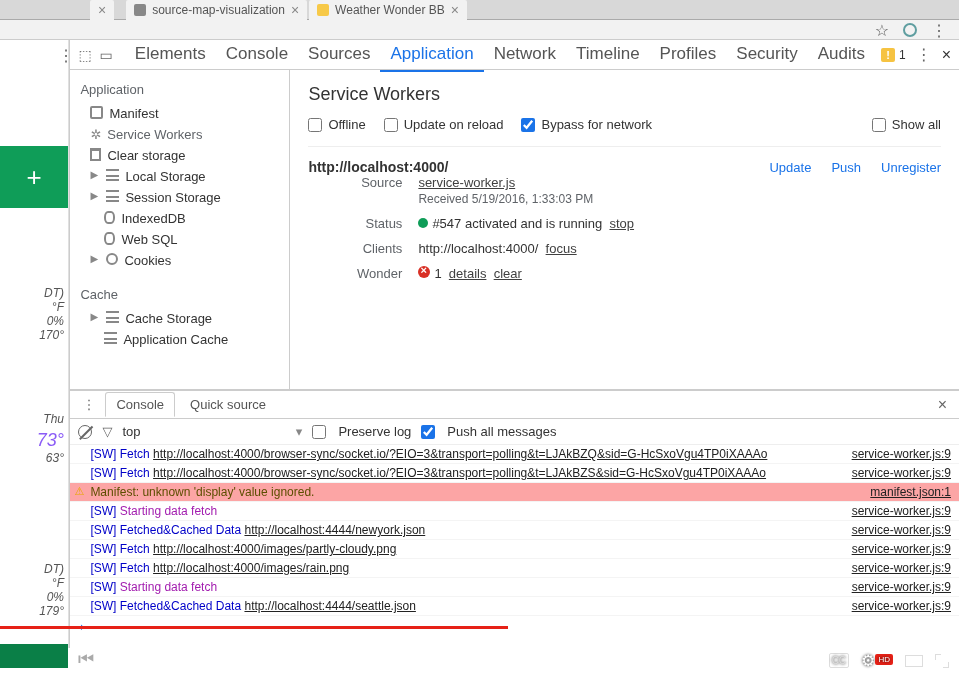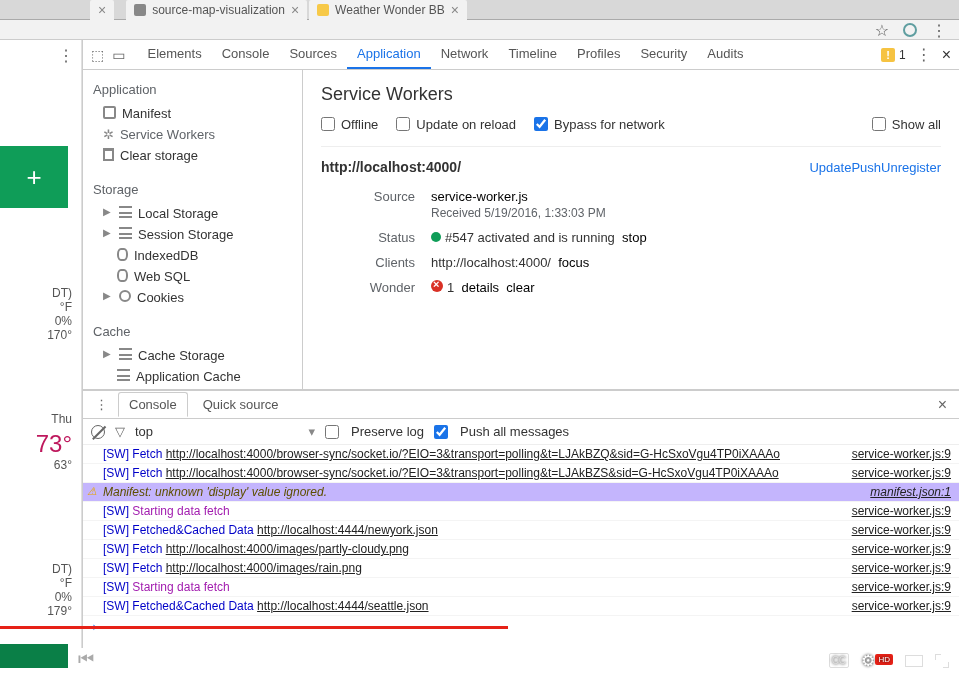--- a/index.html
+++ b/index.html
@@ -13,32 +13,32 @@
 .browser-tab .close { color: #888; font-size: 14px; line-height: 1; }
 
 
 .toolbar-row { height: 20px; background: #f2f2f2; border-bottom: 1px solid #ccc; }
 .toolbar-icons { height: 20px; display:flex; justify-content:flex-end; align-items:center; padding-right:12px; gap:14px; color:#555; font-size:16px; }
 
 
 .main { display: flex; height: calc(674px - 40px - 26px); }
 .left-strip { width: 82px; background: #fff; border-right: 1px solid #e0e0e0; position: relative; }
 .green-btn { position: absolute; top: 106px; left: 0; width: 68px; height: 62px; background: #0f9d58; display: flex; align-items: center; justify-content: center; color: #fff; font-size: 26px; }
-.weather-snippet { position: absolute; left: 8px; width: 68px; text-align: right; color: #555; font-size: 12px; padding-right: 4px; }
+.weather-snippet { position: absolute; left: 0; width: 68px; text-align: right; color: #555; font-size: 12px; padding-right: 4px; font-style: italic; }
 .ws1 { top: 246px; } .ws2 { top: 372px; } .ws3 { top: 522px; }
 .ws2 .day { display:block; margin-bottom:4px; }
 .green-bar { position: absolute; left: 0; top: 604px; width: 68px; height: 24px; background: #0a7f47; }
 
 .devtools { flex: 1; display: flex; flex-direction: column; border-left: 1px solid #ccc; }
 
 
 .dt-tabbar { height: 30px; border-bottom: 1px solid #ccc; display: flex; align-items: center; padding: 0 8px; gap: 6px; }
 .dt-tabbar .dock-icons { display: flex; gap: 8px; color: #666; font-size: 14px; padding-right: 6px; }
 .dt-tabs { display: flex; gap: 0; flex: 1; }
-.dt-tab { padding: 6px 10px; font-size: 13px; color: #555; cursor: pointer; border-bottom: 2px solid transparent; }
+.dt-tab { padding: 6px 10px; font-size: 17px; color: #555; cursor: pointer; border-bottom: 2px solid transparent; }
 .dt-tab.active { color: #1a73e8; border-bottom: 2px solid #1a73e8; }
 .dt-tabbar .right { margin-left: auto; display: flex; align-items: center; gap: 10px; }
 .warn-badge { display: inline-flex; align-items: center; gap: 4px; font-size: 12px; color: #333; }
 .warn-badge::before { content: "!"; display:inline-block; width: 14px; height:14px; background:#f6c342; border-radius:2px; color:#fff; font-weight:bold; text-align:center; line-height:14px; font-size:11px; }
 
 
 .app-panel { flex: 1; display: flex; min-height: 0; border-bottom: 1px solid #ccc; }
 .app-sidebar { width: 220px; border-right: 1px solid #ccc; overflow-y: auto; padding: 6px 0; }
 .app-sidebar .section-title { font-size: 13px; color: #5f6368; padding: 6px 10px; }
 .tree-item { display: flex; gap: 6px; padding: 3px 10px 3px 20px; font-size: 13px; color: #333; cursor: default; }
@@ -48,32 +48,32 @@
 .icon-box { display:inline-block; width:13px; height:13px; border:2px solid #888; border-radius:2px; }
 .icon-gear { color:#888; }
 .icon-cyl { width:11px; height:13px; border:2px solid #888; border-radius: 4px/6px; }
 .icon-lines { width:13px; height:11px; display:inline-block; }
 .icon-lines::before { content:""; display:block; border-top:2px solid #888; border-bottom:2px solid #888; height:4px; margin-bottom:2px; }
 .icon-lines::after { content:""; display:block; border-top:2px solid #888; height:0; }
 
 .app-content { flex: 1; padding: 14px 18px; overflow-y: auto; }
 .app-content h2 { font-size: 18px; font-weight: 400; margin-bottom: 12px; }
 .checkrow { display: flex; gap: 18px; align-items: center; margin-bottom: 14px; }
-.checkrow label { display: flex; gap: 6px; font-size: 13px; }
+.checkrow label { display: flex; align-items: center; gap: 6px; font-size: 13px; }
 .checkrow .showall { margin-left: auto; }
 input[type=checkbox] { width: 14px; height: 14px; accent-color: #1a73e8; }
 
 .sw-entry { border-top: 1px solid #eee; padding-top: 12px; }
 .sw-head { display: flex; align-items: center; }
 .sw-head .url { font-weight: 600; font-size: 14px; }
-.sw-head .links { margin-left: auto; display: flex; gap: 0; text-align: center; }
+.sw-head .links { margin-left: auto; display: flex; gap: 20px; text-align: center; }
 .sw-head .links a { color: #1a73e8; font-size: 13px; text-decoration: none; }
-.sw-grid { margin-top: 14px; display: grid; grid-template-columns: 110px 1fr; row-gap: 10px; font-size: 13px; align-items:start; }
+.sw-grid { display: grid; grid-template-columns: 110px 1fr; row-gap: 10px; font-size: 13px; align-items:start; }
 .sw-grid .lbl { text-align: right; padding-right: 16px; color: #5f6368; }
-.sw-grid a { color: #000000; }
+.sw-grid a { color: #404040; text-decoration: underline; }
 .received { color: #5f6368; font-size: 12px; margin-top: 2px; }
 .dot-green { display:inline-block; width:10px; height:10px; background:#0f9d58; border-radius:50%; margin-right:4px; }
 .dot-red { display:inline-block; width:12px; height:12px; background:#d93025; border-radius:50%; margin-right:4px; position:relative; }
 .dot-red::after { content:"×"; color:#fff; position:absolute; left:2px; top:-2px; font-size:11px; font-weight:bold; }
 
 
 .console-drawer { height: 258px; display: flex; flex-direction: column; border-top: 1px solid #ccc; }
 .cd-tabs { height: 28px; display: flex; align-items: center; border-bottom: 1px solid #ccc; padding: 0 6px; gap: 4px; }
 .cd-tabs .vdots { color:#666; padding:0 6px; }
 .cd-tab { padding: 4px 10px; font-size: 13px; color: #555; border: 1px solid transparent; }
@@ -82,21 +82,21 @@
 .cd-toolbar { height: 26px; display: flex; align-items: center; padding: 0 8px; gap: 10px; border-bottom: 1px solid #eee; }
 .cd-toolbar .circ { width:14px; height:14px; border:1.5px solid #666; border-radius:50%; position:relative; }
 .cd-toolbar .circ::after { content:""; position:absolute; width:18px; height:1.5px; background:#666; transform:rotate(-45deg); left:-2px; top:6px; }
 .cd-toolbar .funnel { color:#666; }
 .cd-toolbar .context { flex: 0 0 180px; display:flex; justify-content:space-between; color:#333; }
 .cd-toolbar .context .caret { color:#888; }
 .cd-toolbar label { display:flex; align-items:center; gap:12px; font-size:13px; }
 
 .console-body { flex:1; overflow-y:auto; font-family: Menlo, Consolas, monospace; font-size: 12px; }
 .log-row { display:flex; padding: 2px 8px 2px 20px; border-bottom: 1px solid #f4f4f4; position:relative; }
-.log-row.warn { background: #c4b5fd; font-style: italic; }
+.log-row.warn { background: #fca5a5; }
 .log-row.warn::before { content:"⚠"; position:absolute; left:4px; color:#e6a700; font-size:11px; }
 .log-row .msg { flex:1; color: #0000c8; word-break: break-all; }
 .log-row .msg .txt { color:#a21caf; }
 .log-row .msg a { color:#222; text-decoration: underline; }
 .log-row .src { color:#222; text-decoration: underline; padding-left: 20px; white-space:nowrap; }
 .log-row.warn .msg { color:#5d4e00; }
 .prompt-row { padding: 4px 8px; color:#1a73e8; font-family: Menlo, monospace; }
 
 
 .redbar { position: absolute; left: 0; top: 626px; width: 100%; height: 3px; }
@@ -147,21 +147,21 @@
     <span class="vdots-icon" style="position:absolute; top:6px; left:58px;">⋮</span>
     <div class="green-btn">+</div>
     <div class="weather-snippet ws1">
       <div>DT)</div>
       <div>°F</div>
       <div>0%</div>
       <div>170°</div>
     </div>
     <div class="weather-snippet ws2">
       <span class="day">Thu</span>
-      <div style="font-size:24px;color:#be185d;">73°</div>
+      <div style="font-size:18px;color:#8b5cf6;">73°</div>
       <div>63°</div>
     </div>
     <div class="weather-snippet ws3">
       <div>DT)</div>
       <div>°F</div>
       <div>0%</div>
       <div>179°</div>
     </div>
     <div class="green-bar"></div>
   </div>
@@ -202,21 +202,20 @@
           </div>
         <div class="tree-item active">
             <span class="icon-gear">✲</span>
             <span>Service Workers</span>
           </div>
         <div class="tree-item">
             <span style="width:11px;height:13px;border:2px solid #888;border-top:3px solid #888;"></span>
             <span>Clear storage</span>
           </div>
 
-        <div class="section-title" style="margin-top:10px;">Storage</div>
         <div class="tree-item">
             <span class="tri">▶</span>
             <span class="icon-lines"></span>
             <span>Local Storage</span>
           </div>
         <div class="tree-item">
             <span class="tri">▶</span>
             <span class="icon-lines"></span>
             <span>Session Storage</span>
           </div>

